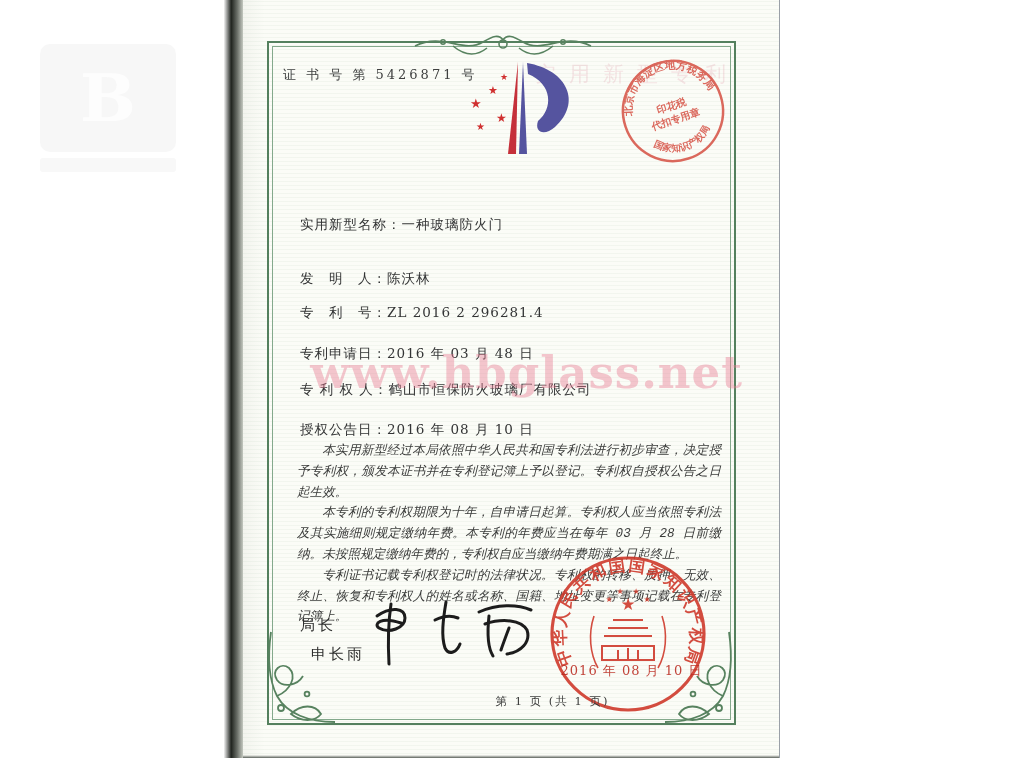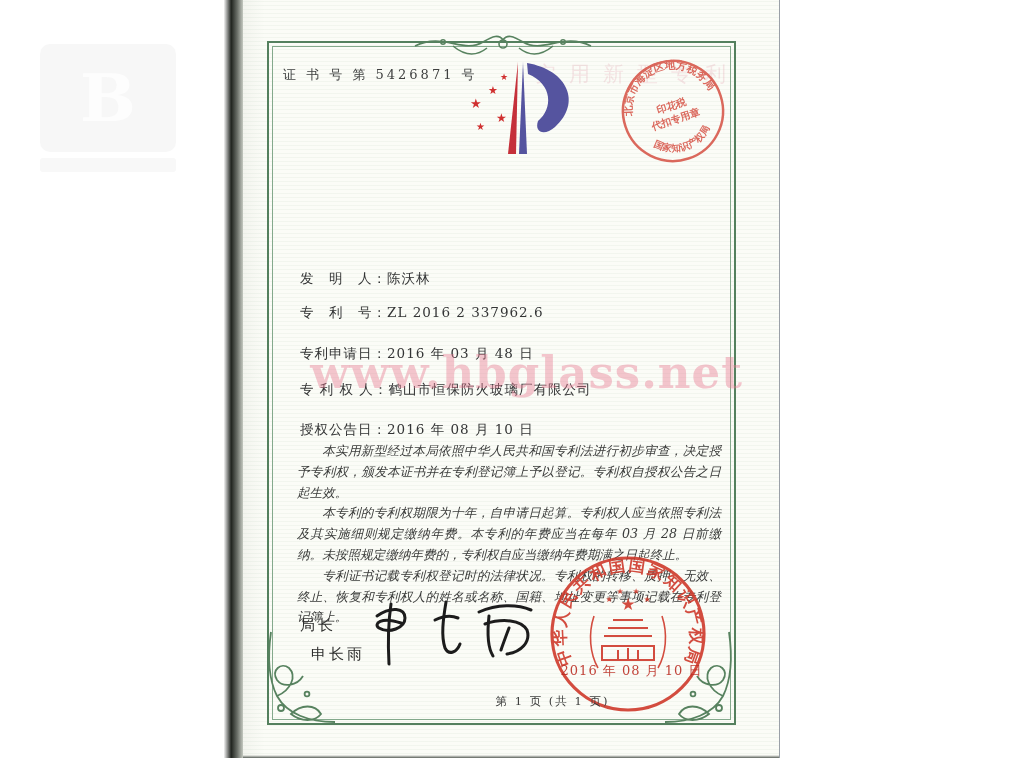--- a/index.html
+++ b/index.html
@@ -35,21 +35,21 @@
   .cert-no{position:absolute;left:40px;top:66px;font-size:13px;letter-spacing:3px;color:#3f4040;}
   
   .title{position:absolute;left:24px;top:148px;width:465px;text-align:center;
     font-size:31px;letter-spacing:11px;text-indent:11px;color:#1f2020;font-weight:500;}
   
   .row{position:absolute;left:57px;font-size:13.5px;letter-spacing:1px;color:#333435;white-space:nowrap;}
   .row .lab{color:#333435;}
   
   .body-text{position:absolute;left:54px;top:441px;width:424px;
     font-size:12.6px;line-height:20.8px;color:#3a3b3a;font-style:italic;text-align:justify;}
-  .body-text p{margin:0;text-indent:2em;}
+  .body-text p{margin:0;text-indent:2em;font-family:Liberation Mono, monospace;}
   
   .sig-title{position:absolute;left:57px;top:616px;font-size:15px;letter-spacing:3px;color:#2c2d2c;}
   .sig-name{position:absolute;left:68px;top:645px;font-size:15px;letter-spacing:3px;color:#2c2d2c;}
   .sig-script{position:absolute;left:118px;top:590px;}
   
   .tax-seal{position:absolute;left:369px;top:50px;}
   .main-seal{position:absolute;left:300px;top:549px;}
   .seal-date{position:absolute;left:316px;top:662px;width:145px;text-align:center;
     font-size:13px;letter-spacing:1px;color:rgba(186,42,32,0.88);white-space:nowrap;}
   
@@ -135,25 +135,28 @@
       </text>
       <text font-size="9.5" fill="#d4493c" font-weight="bold">
         <textPath href="#taxBot" startOffset="50%" text-anchor="middle">国家知识产权局</textPath>
       </text>
       <text x="0" y="-2" text-anchor="middle" font-size="10" fill="#d4493c" font-weight="bold">印花税</text>
       <text x="0" y="12" text-anchor="middle" font-size="10" fill="#d4493c" font-weight="bold">代扣专用章</text>
     </g>
   </svg>
 
 
+  <div class="row" style="top:216px;">
+    <span class="lab">实用新型名称：</span><span>一种玻璃防火门</span>
+  </div>
   <div class="row" style="top:270px;">
     <span class="lab">发　明　人：</span><span>陈沃林</span>
   </div>
   <div class="row" style="top:304px;">
-    <span class="lab">专　利　号：</span><span>ZL 2016 2 337962.6</span>
+    <span class="lab">专　利　号：</span><span>ZL 2016 2 296281.4</span>
   </div>
   <div class="row" style="top:345px;">
     <span class="lab">专利申请日：</span><span>2016 年 03 月 48 日</span>
   </div>
   <div class="row" style="top:381px;">
     <span class="lab">专 利 权 人：</span><span>鹤山市恒保防火玻璃厂有限公司</span>
   </div>
   <div class="row" style="top:421px;">
     <span class="lab">授权公告日：</span><span>2016 年 08 月 10 日</span>
   </div>

